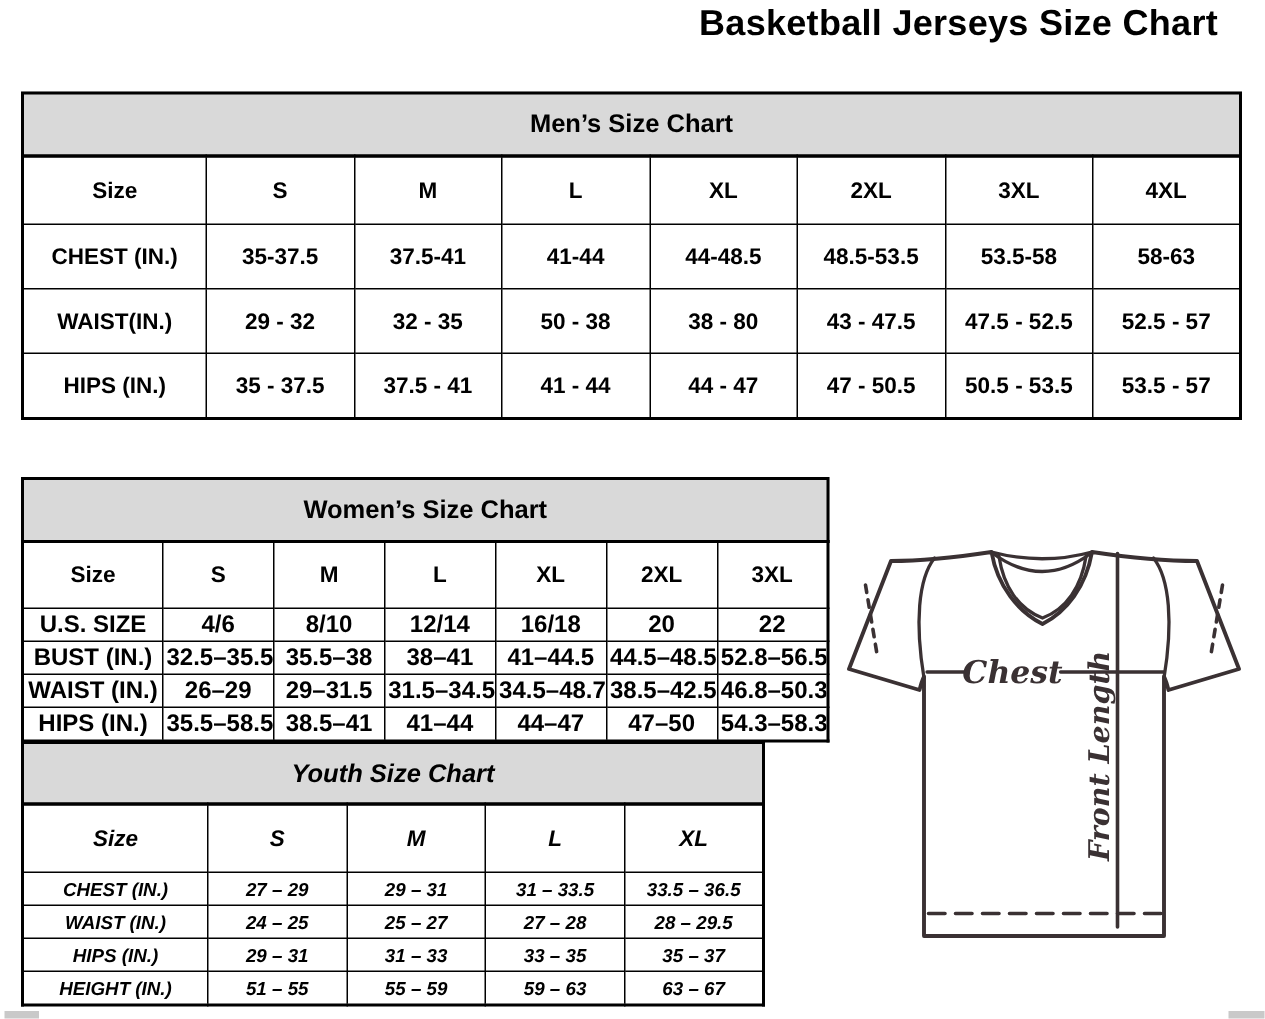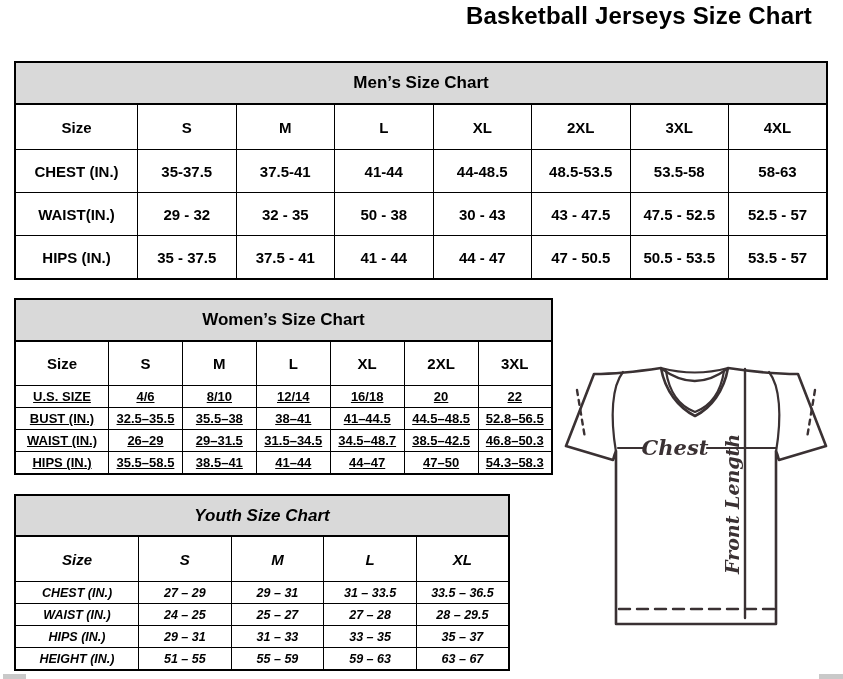--- a/index.html
+++ b/index.html
@@ -25,23 +25,23 @@
     font-weight:bold;padding:0 2px;overflow:hidden;white-space:nowrap;
   }
   
   .men{left:14px;top:61px;width:814px;}
   .men .panel-title{height:40px;line-height:40px;}
   .men th{height:44px;font-size:15px;}
   .men td{height:42px;font-size:15px;}
   .men th:first-child{width:117px;}
   
   .women{left:14px;top:298px;width:539px;}
-  .women .panel-title{height:40px;line-height:40px;}
+  .women .panel-title{height:40px;line-height:40px;margin-top:20px;}
   .women th{height:43px;font-size:15px;}
-  .women td{height:21px;font-size:13px;text-decoration:underline;}
+  .women td{height:21px;font-size:16px;}
   .women th:first-child{width:88px;}
   
   .youth{left:14px;top:494px;width:496px;font-style:italic;}
   .youth .panel-title{height:39px;line-height:39px;}
   .youth th{height:44px;font-size:15px;}
   .youth td{height:21px;font-size:12.5px;}
   .youth th:first-child{width:118px;}
   
   .jersey{position:absolute;left:556px;top:356px;width:282px;height:276px;}
   .jersey text{
@@ -82,21 +82,21 @@
           <td>44-48.5</td>
           <td>48.5-53.5</td>
           <td>53.5-58</td>
           <td>58-63</td>
         </tr>
         <tr>
           <td>WAIST(IN.)</td>
           <td>29 - 32</td>
           <td>32 - 35</td>
           <td>50 - 38</td>
-          <td>30 - 43</td>
+          <td>38 - 80</td>
           <td>43 - 47.5</td>
           <td>47.5 - 52.5</td>
           <td>52.5 - 57</td>
         </tr>
         <tr>
           <td>HIPS (IN.)</td>
           <td>35 - 37.5</td>
           <td>37.5 - 41</td>
           <td>41 - 44</td>
           <td>44 - 47</td>

